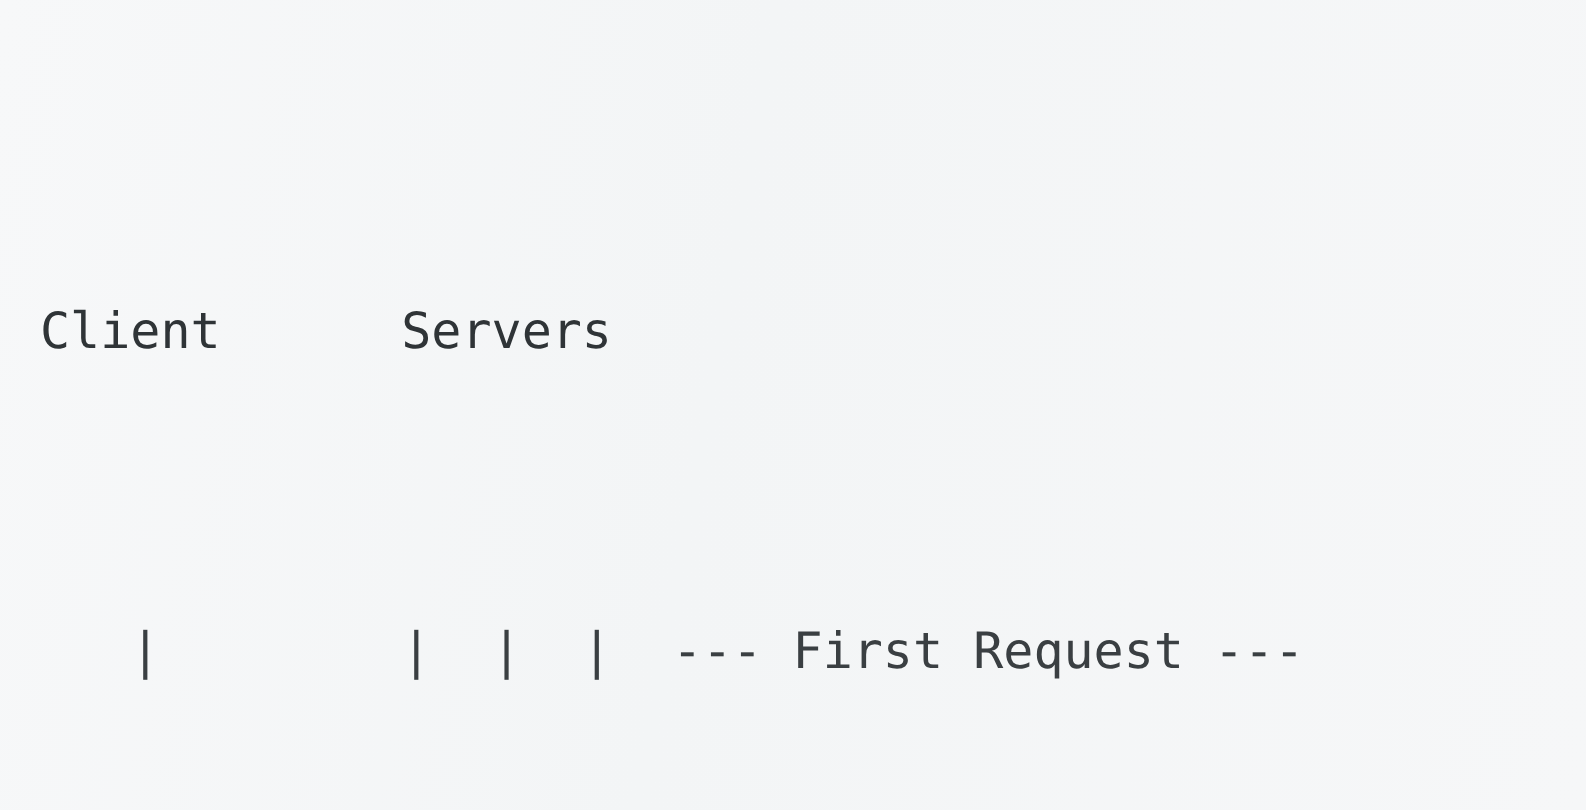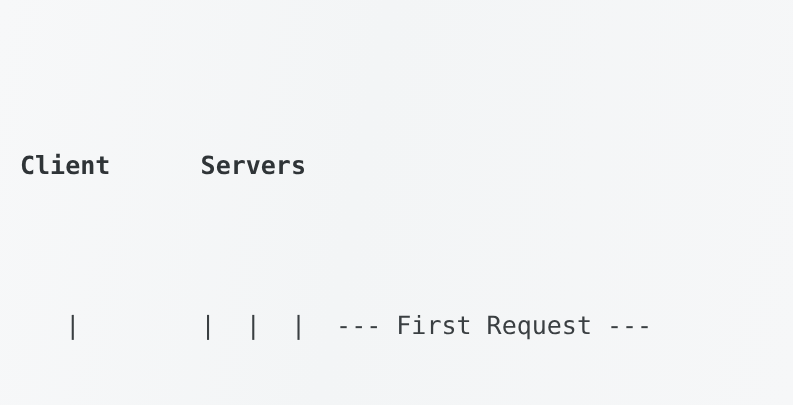--- a/index.html
+++ b/index.html
@@ -34,21 +34,20 @@
     -webkit-font-smoothing: antialiased;
     text-rendering: geometricPrecision;
   }
   .ascii-row {
     display: block;
     white-space: pre;
     height: 40px;
   }
   .hdr {
     color: #2f3437;
-    font-weight: bold;
   }
   .sep {
     color: #3a3f42;
   }
 </style>
 </head>
 <body>
 
 <div id="diagram">
 

